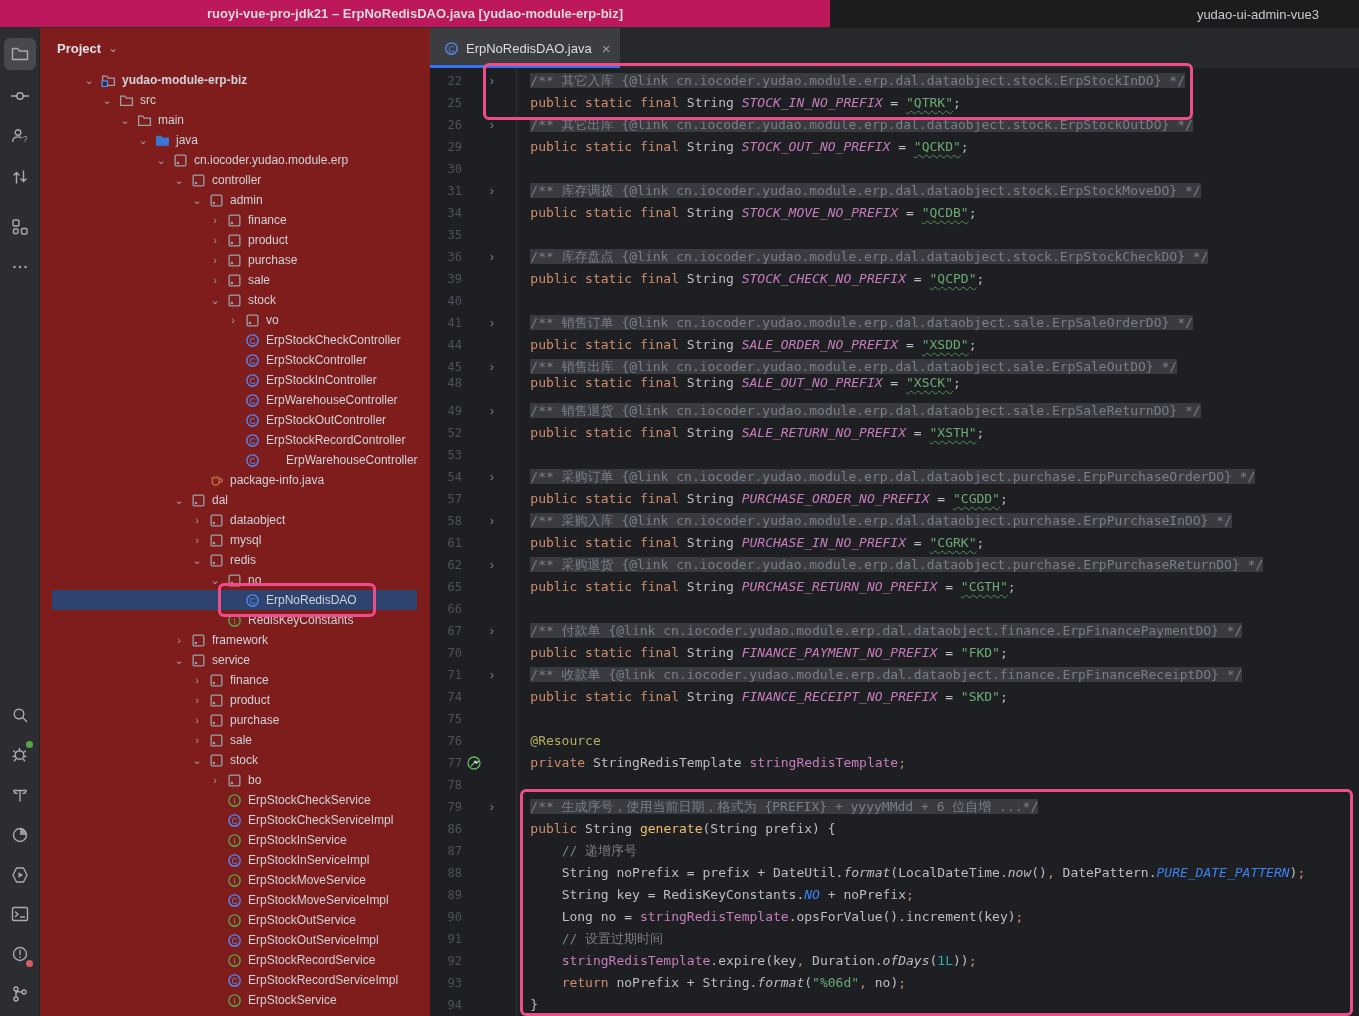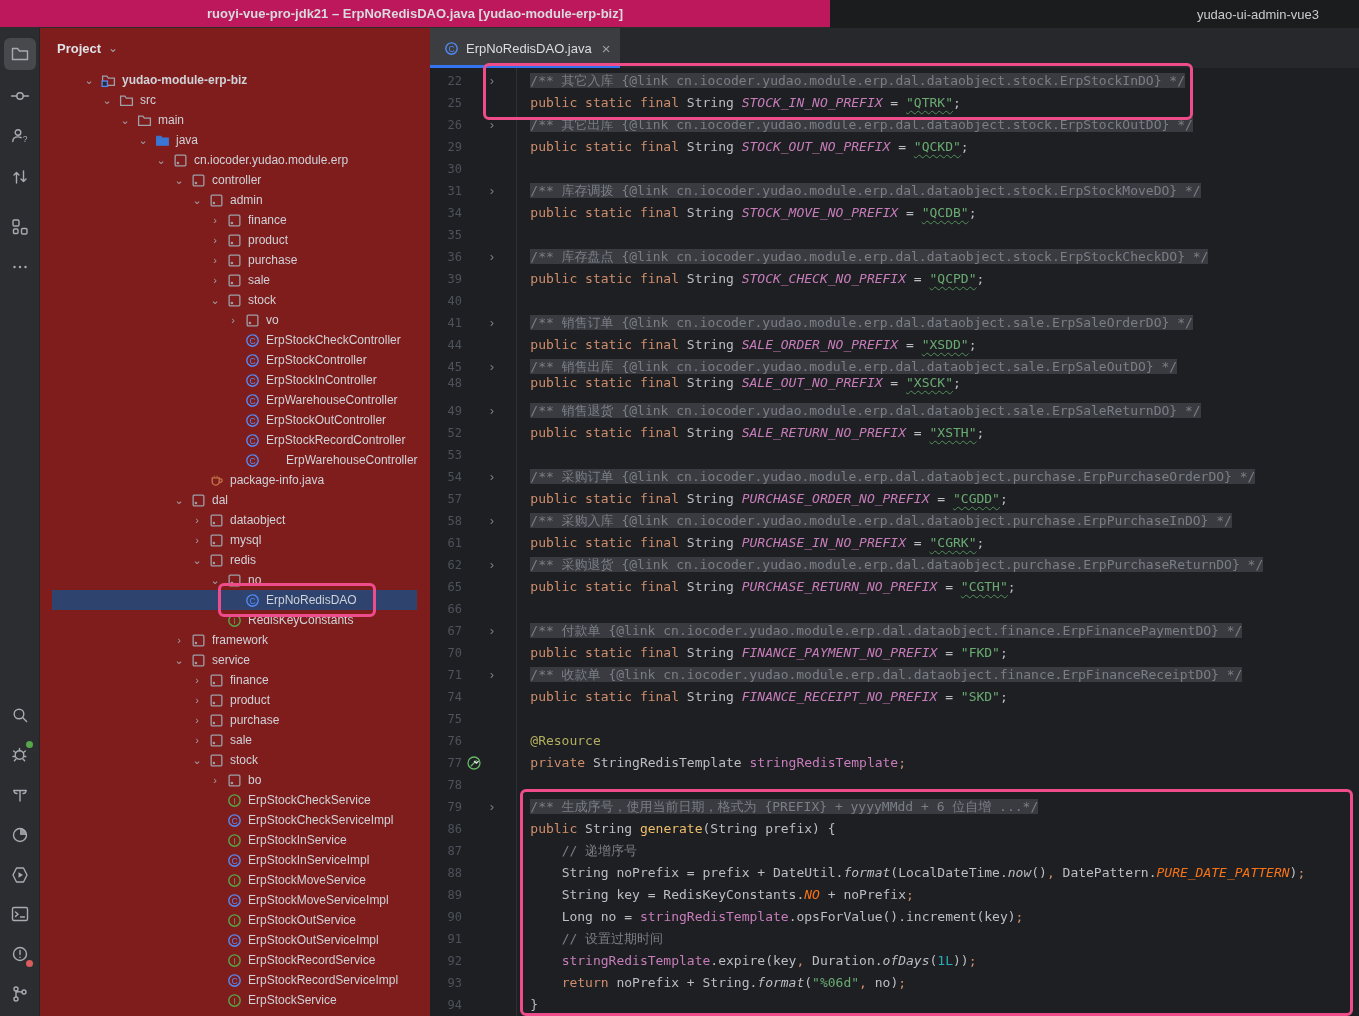--- a/index.html
+++ b/index.html
@@ -53,21 +53,21 @@
           color:#7A7E85; cursor:pointer; }
   .gicon { position:absolute; left:36px; top:3px; width:16px; height:16px; cursor:pointer; }
   .ctext { position:absolute; left:69px; top:0; height:22px; line-height:22px; white-space:pre;
            font-family:"DejaVu Sans Mono",monospace; font-size:13px; }
 
   .tk-k  { color:#CF8E6D; }
   .tk-d  { color:#BCBEC4; }
   .tk-s  { color:#6AAB73; }
   .tk-su { color:#6AAB73; text-decoration:underline wavy #548F5C 1px; text-underline-offset:3px; }
   .tk-c  { color:#C77DBB; font-style:italic; }
-  .tk-sc { color:#f97316; font-style:italic; }
+  .tk-sc { color:#3b82f6; font-style:italic; }
   .tk-f  { color:#C77DBB; }
   .tk-cm { color:#7A7E85; }
   .tk-cmf{ color:#7A7E85; background:#393B40; }
   .tk-an { color:#B3AE60; }
   .tk-n  { color:#2AACB8; }
   .tk-m  { color:#EFBF6B; }
   .tk-sm { color:#BCBEC4; font-style:italic; }
   .tk-p  { color:#CF8E6D; }
 
   .anno { position:absolute; border:3px solid #EE4C8A; border-radius:6px; z-index:60; pointer-events:none; }

